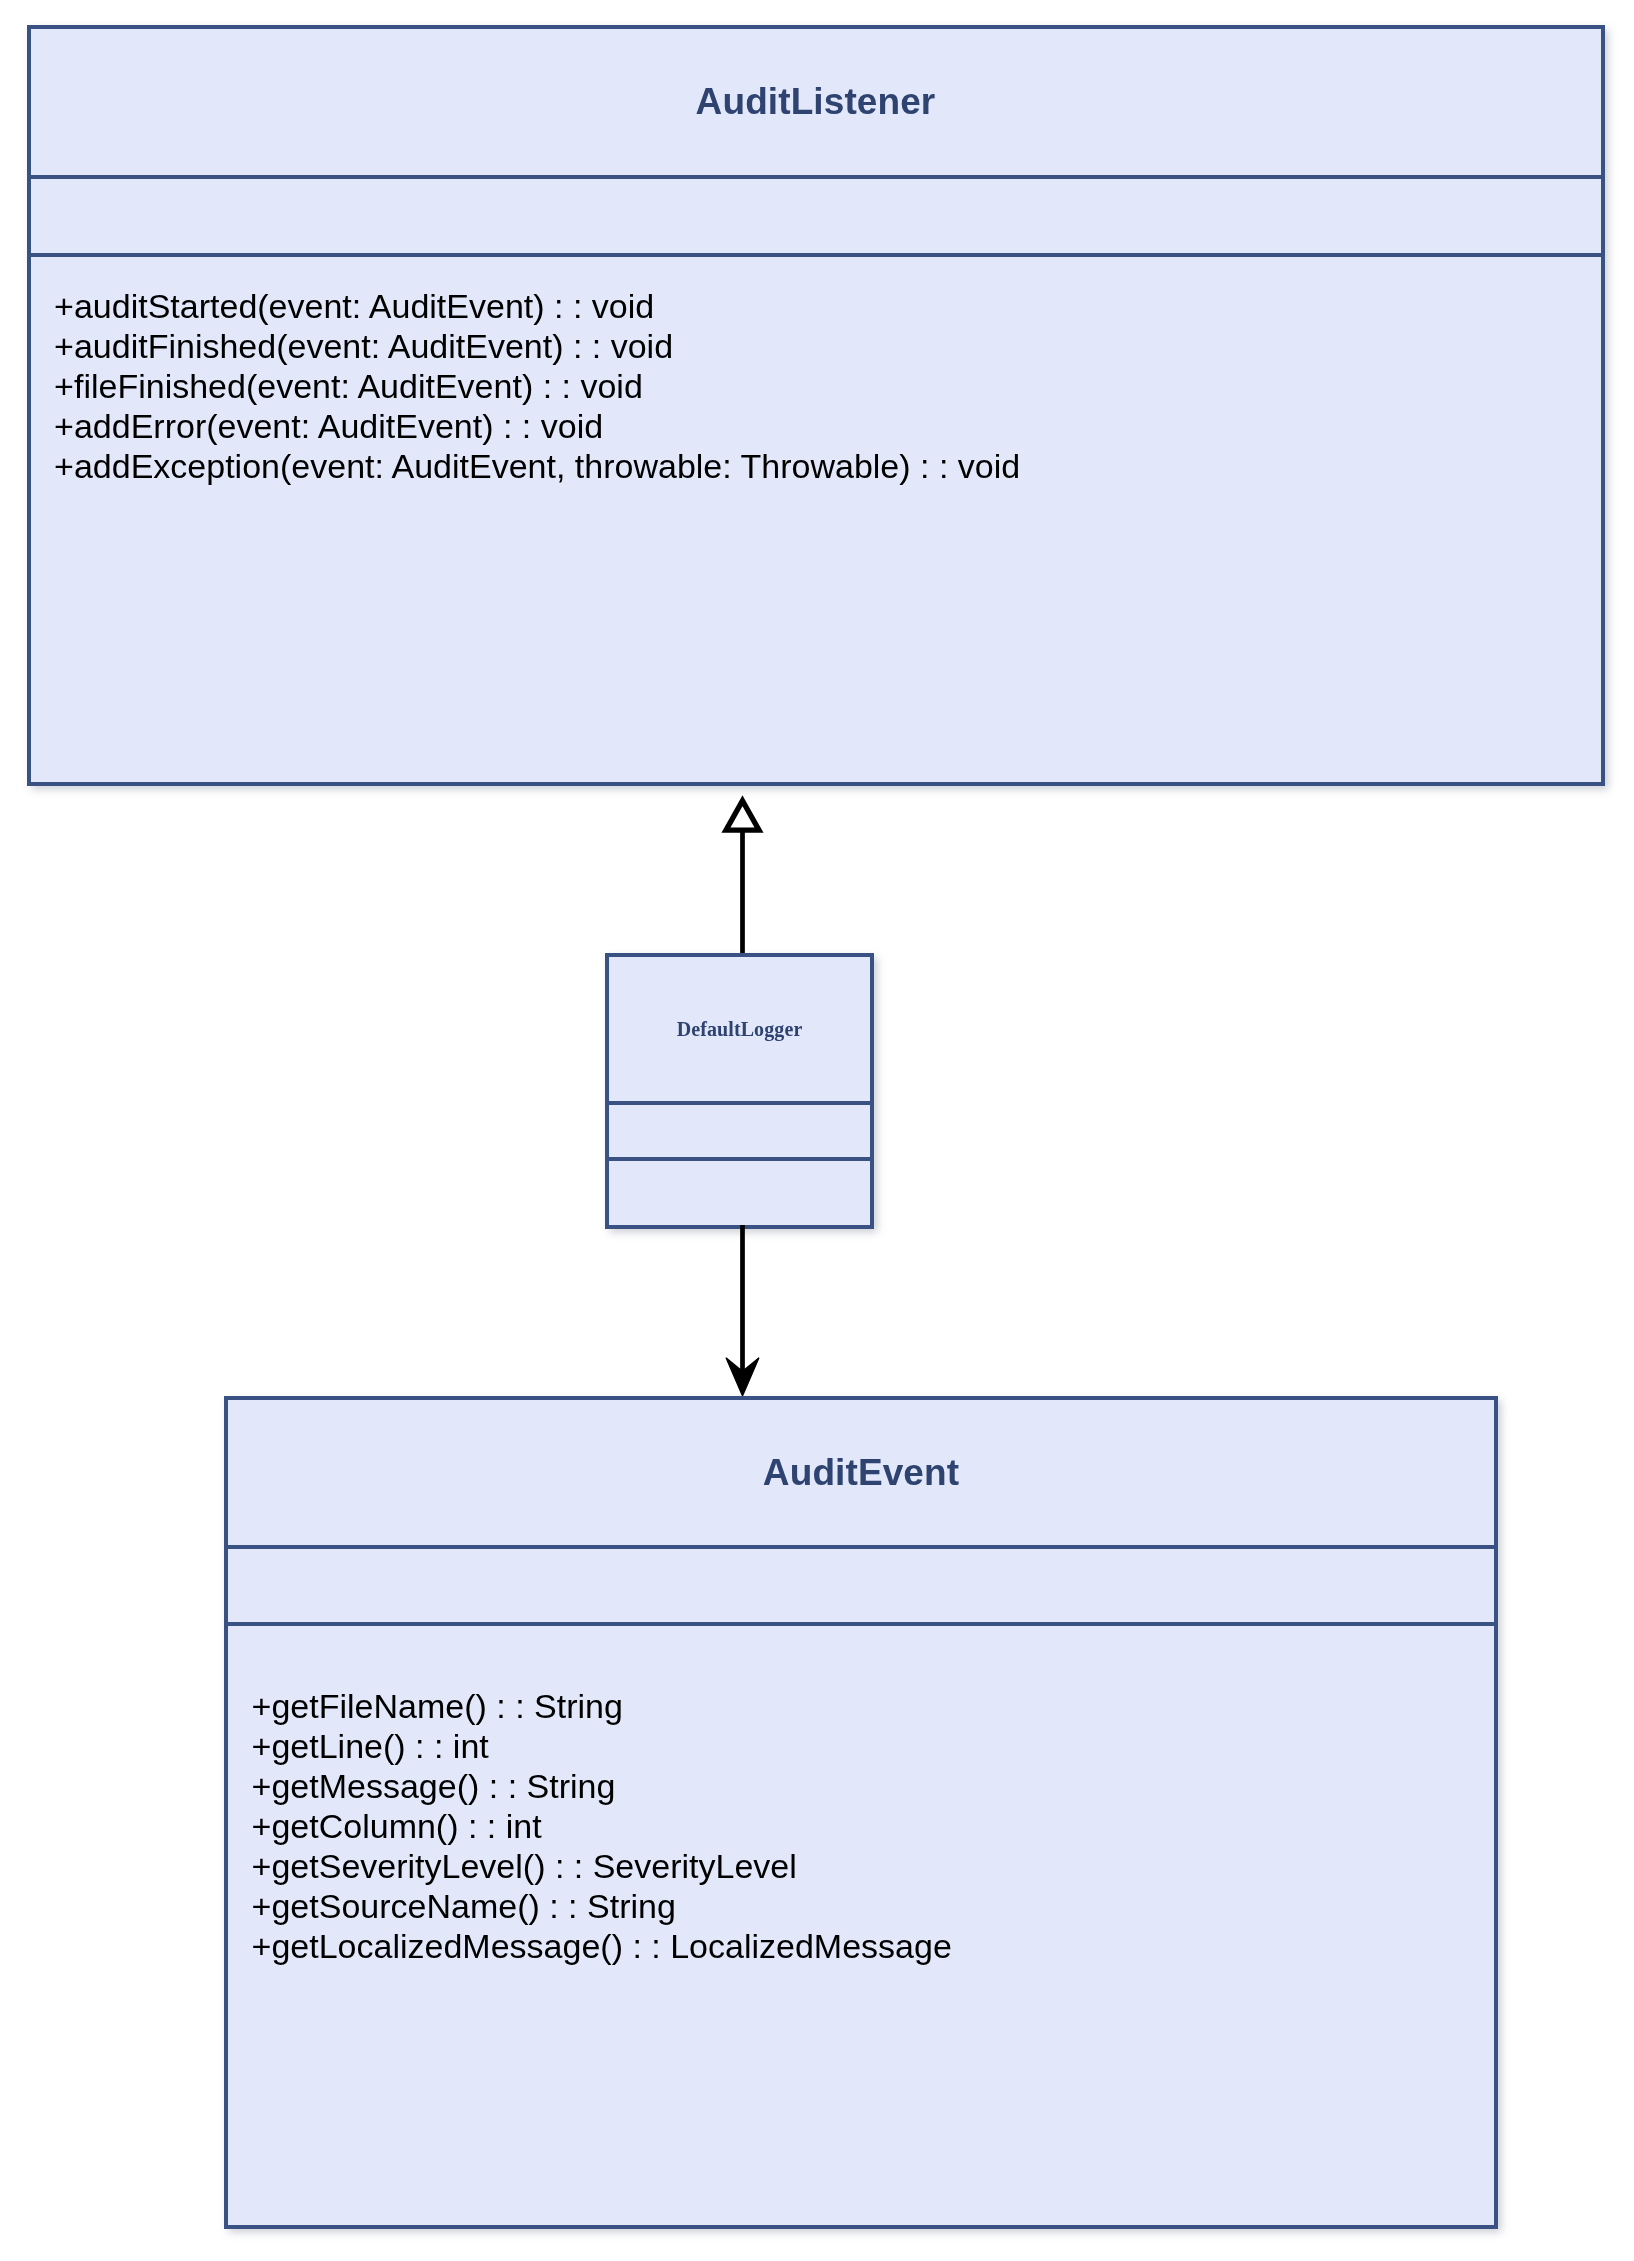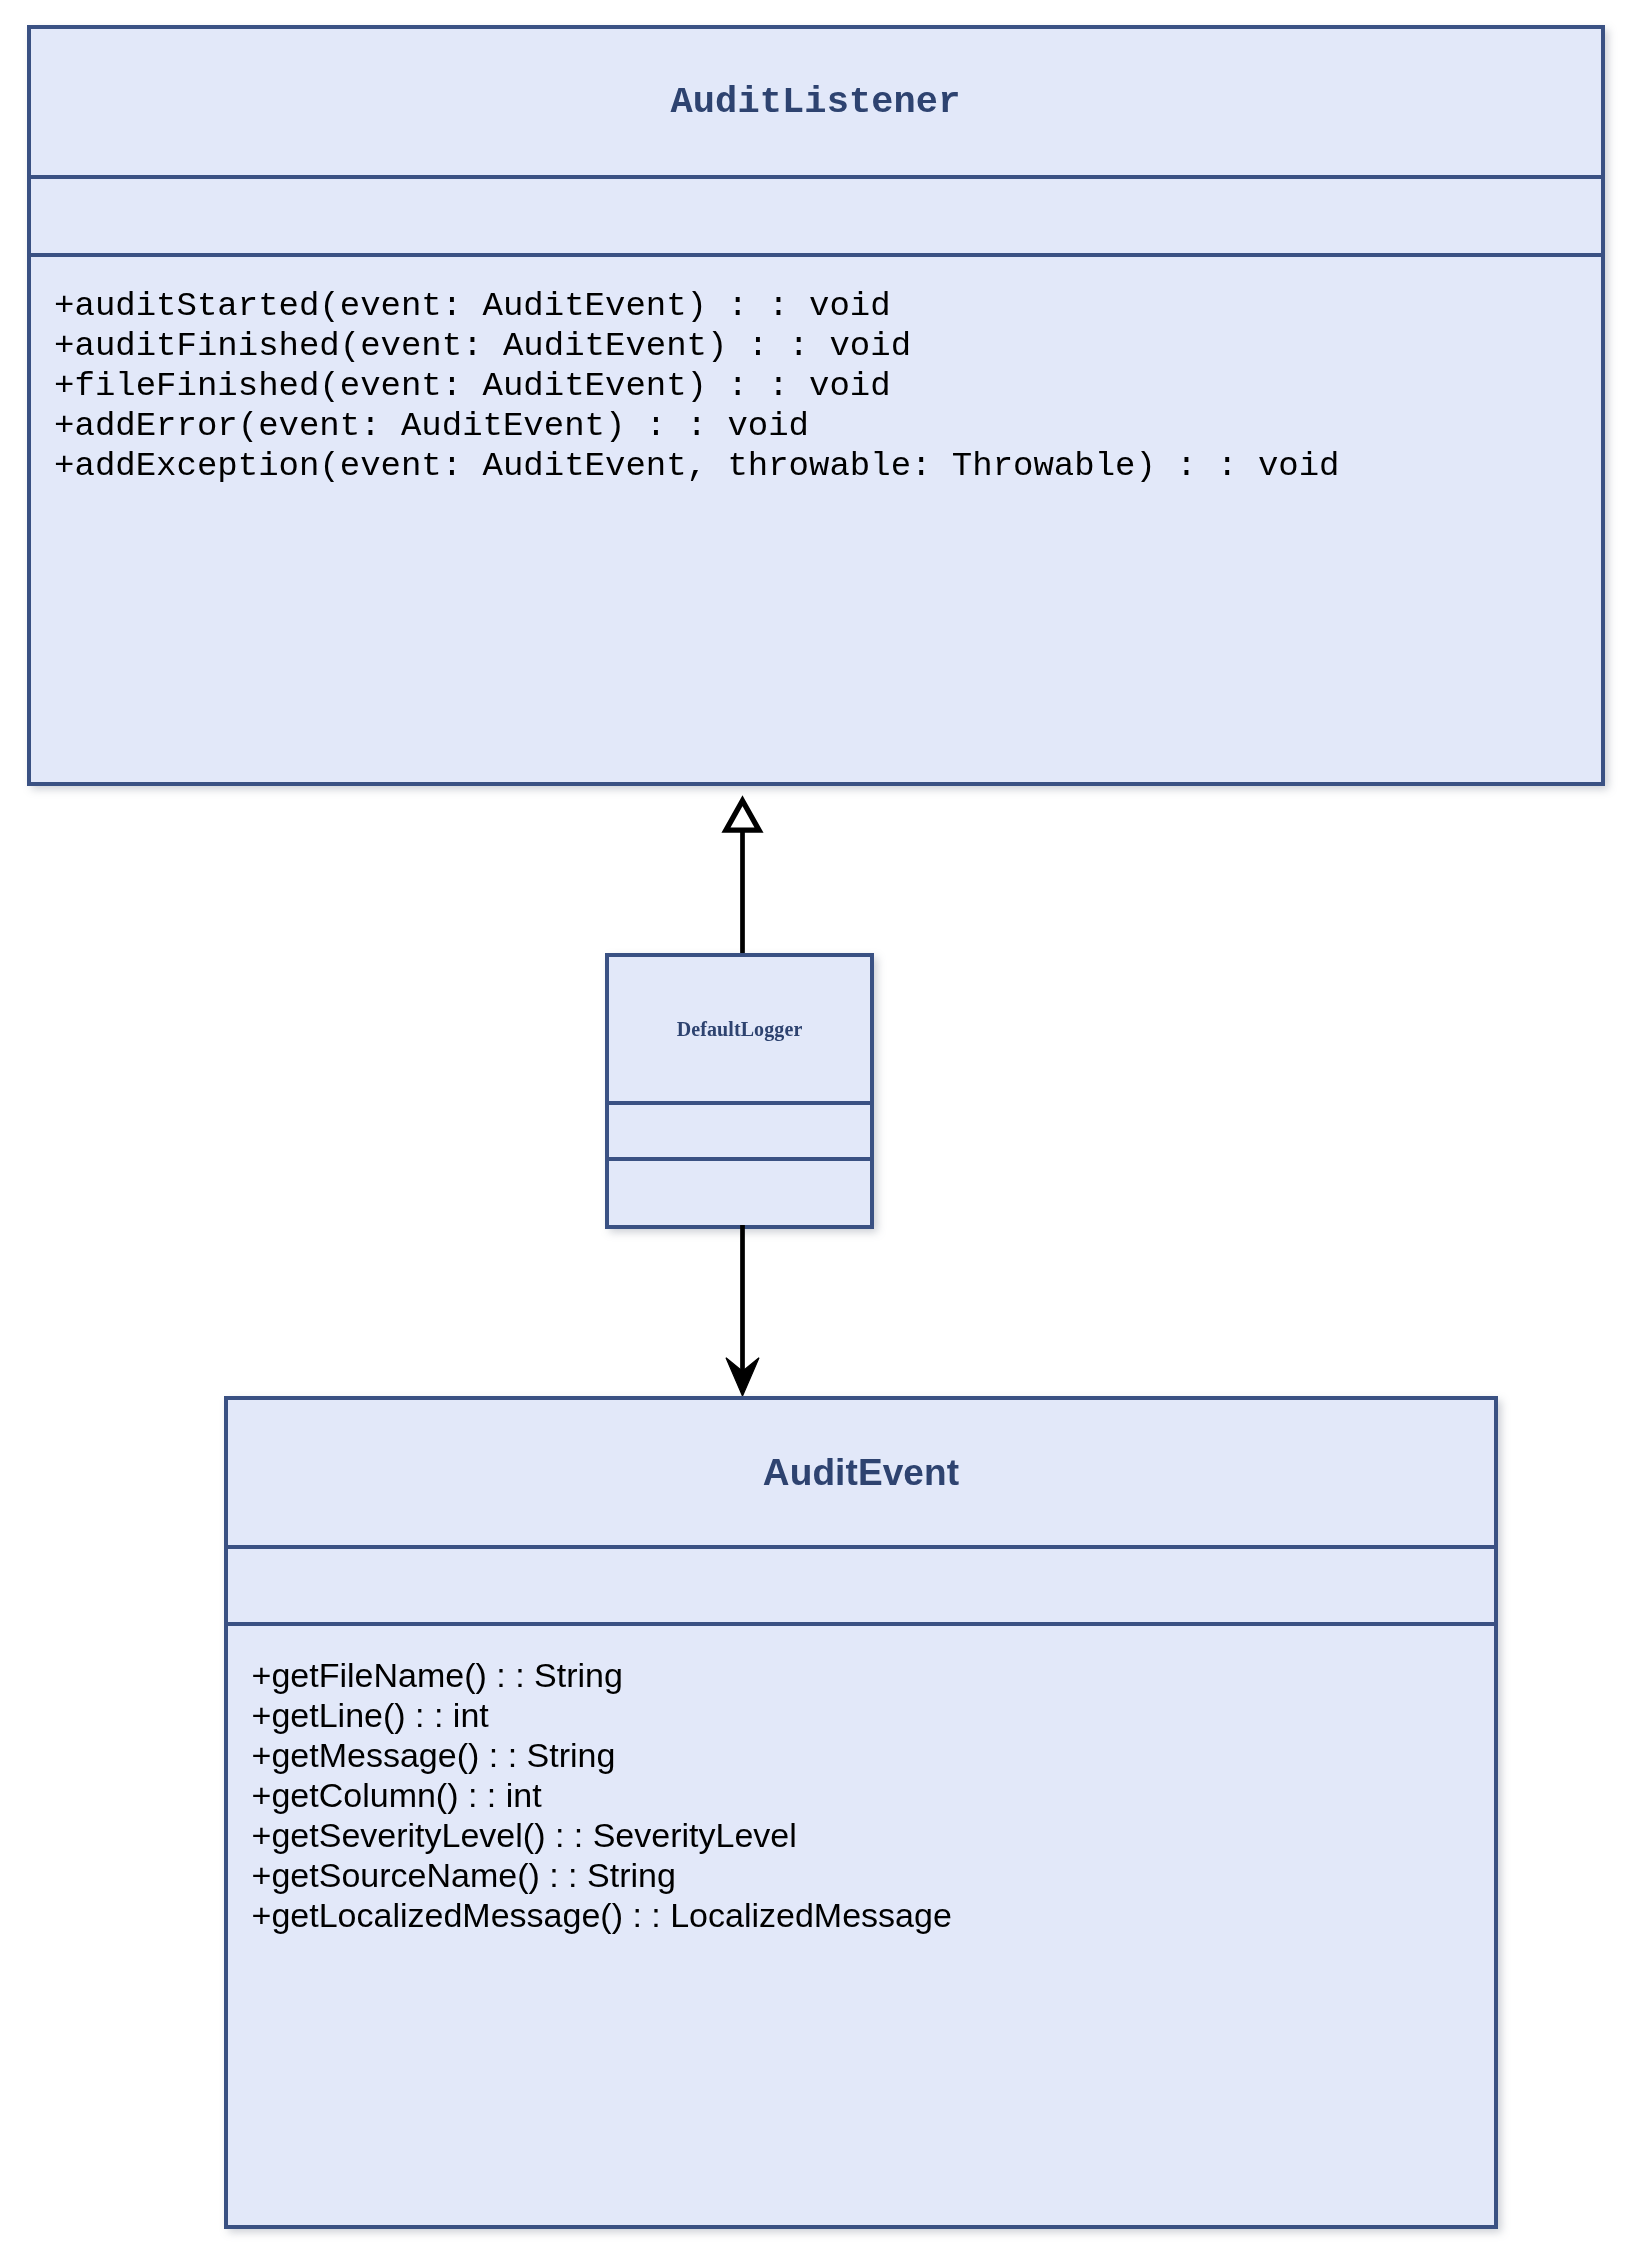--- a/index.html
+++ b/index.html
@@ -51,21 +51,20 @@
     color: #000000;
     white-space: nowrap;
   }
 
   
   #box-audit-listener {
     left: 26.5px;
     top: 25px;
     width: 1578px;
     height: 761px;
-    font-family: Liberation Mono, monospace;
   }
   #box-audit-listener .uml-title-row { height: 150px; }
   #box-audit-listener .uml-title { font-size: 37px; }
   #box-audit-listener .uml-attrs-row { height: 78px; }
   #box-audit-listener .uml-methods-row { padding: 29.4px 0 0 23.6px; }
   #box-audit-listener .uml-method {
     font-size: 34px;
     line-height: 40px;
     height: 40px;
   }
@@ -85,21 +84,21 @@
   
   #box-audit-event {
     left: 224px;
     top: 1396px;
     width: 1274px;
     height: 833px;
   }
   #box-audit-event .uml-title-row { height: 149px; }
   #box-audit-event .uml-title { font-size: 37px; }
   #box-audit-event .uml-attrs-row { height: 77px; }
-  #box-audit-event .uml-methods-row { padding: 29.4px 0 0 23.6px; }
+  #box-audit-event .uml-methods-row { padding: 29.4px 0 0 23.6px; margin-top: 31px; }
   #box-audit-event .uml-method {
     font-size: 34px;
     line-height: 40px;
     height: 40px;
   }
 
   
   .connector {
     position: absolute;
     pointer-events: none;

